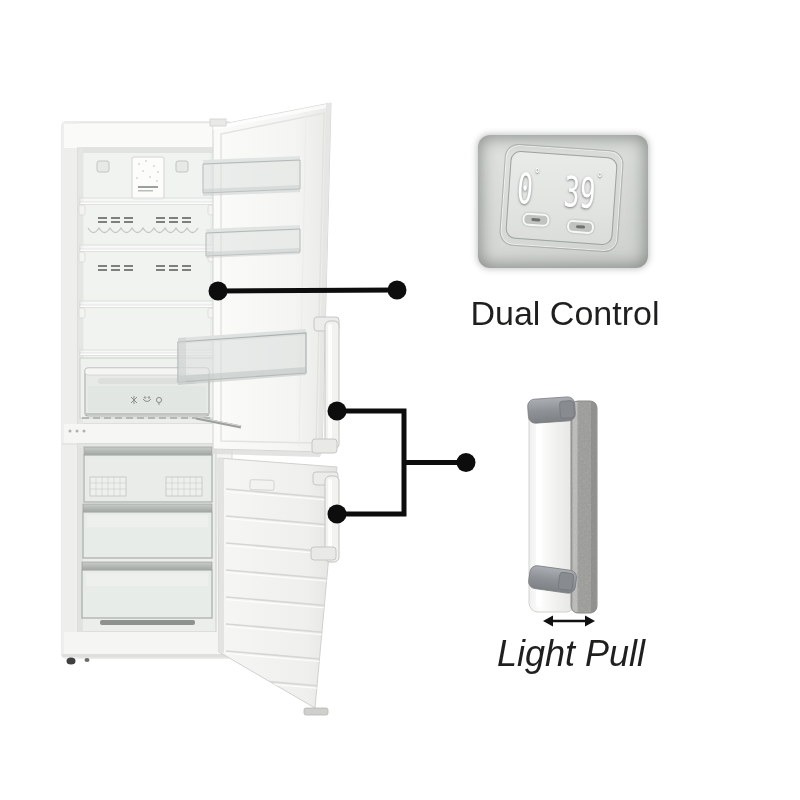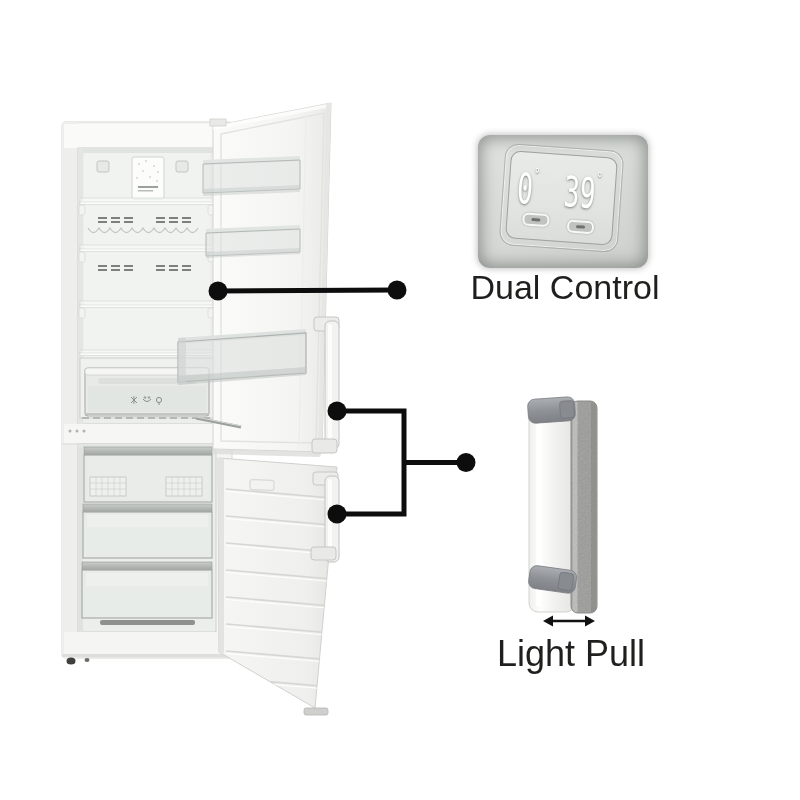--- a/index.html
+++ b/index.html
@@ -34,22 +34,22 @@
   .pill{width:23px;height:9px;border-radius:6px;border:2px solid #f7f8f6;
     background:#c0c3c0;position:relative;
     box-shadow:0 0 2px rgba(110,115,111,.6);}
   .pill::after{content:"";position:absolute;left:50%;top:50%;width:9px;height:3.5px;
     margin:-1.75px 0 0 -4.5px;border-radius:2px;background:#6e726f;}
   .pill-1{position:relative;left:-3px;top:-2px;}
   .pill-2{position:relative;top:2px;}
 
   
   .label{position:absolute;text-align:center;color:#1f1f1d;}
-  .label-display{left:405px;top:270px;width:320px;font-size:34px;line-height:34px;}
-  .label-handle{left:411px;top:636px;width:320px;font-size:36px;line-height:35px;}
+  .label-display{left:405px;top:296px;width:320px;font-size:34px;line-height:34px;}
+  .label-handle{left:411px;top:636px;width:320px;font-size:36px;line-height:35px;font-style:italic;}
 </style>
 </head>
 <body>
 
 <div class="stage">
 
 <svg width="800" height="800" viewBox="0 0 800 800">
   <defs>
     <linearGradient id="doorG" x1="0" y1="0" x2="1" y2="0">
       <stop offset="0" stop-color="#fbfbfa"></stop>

